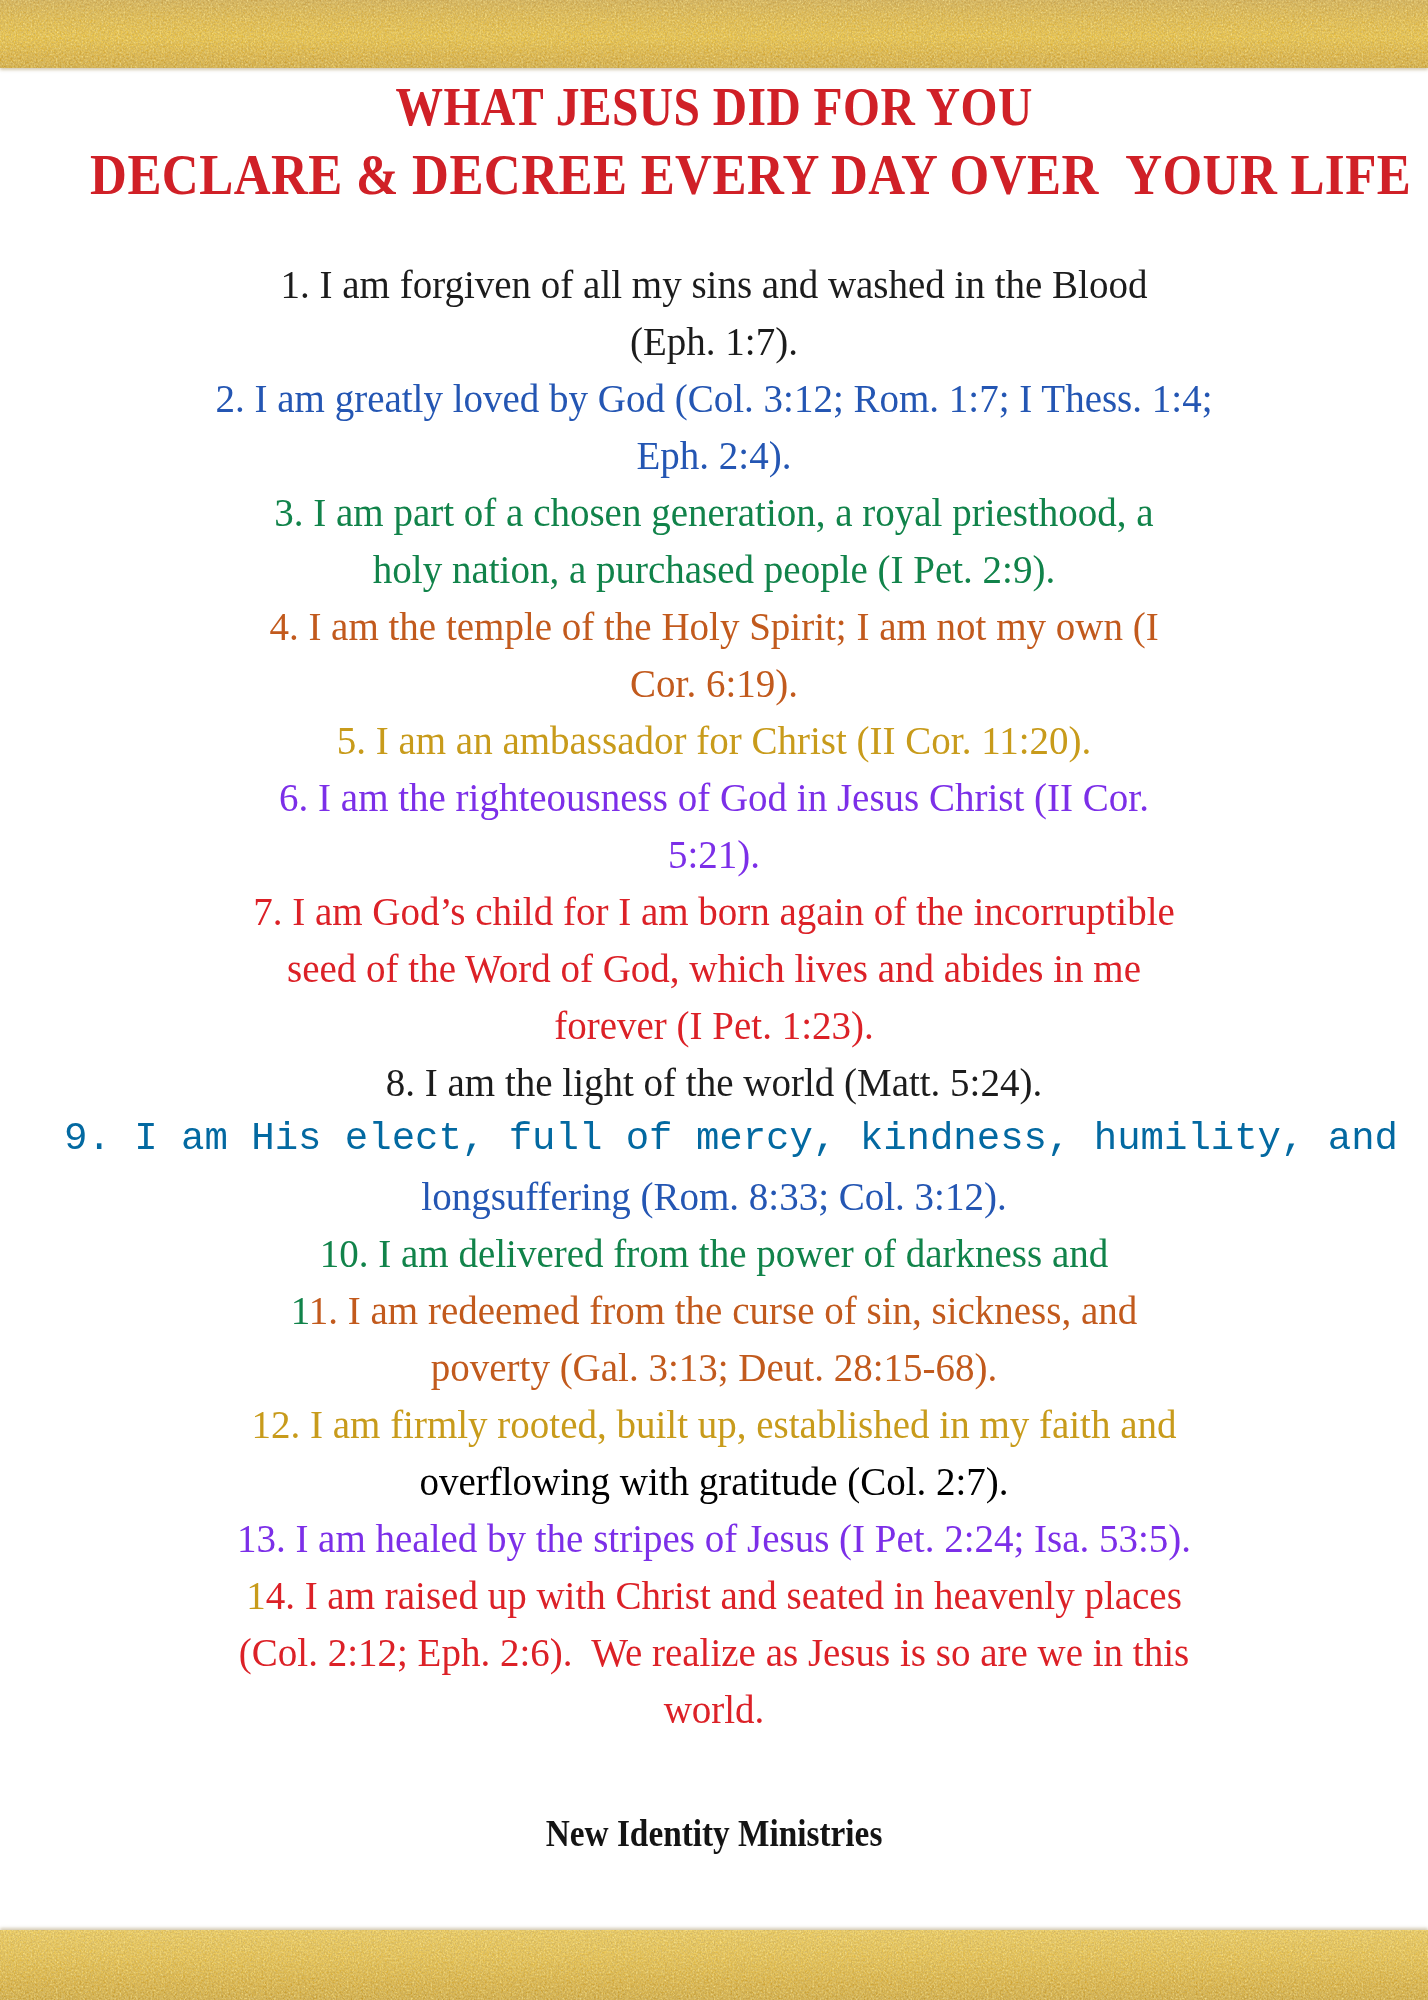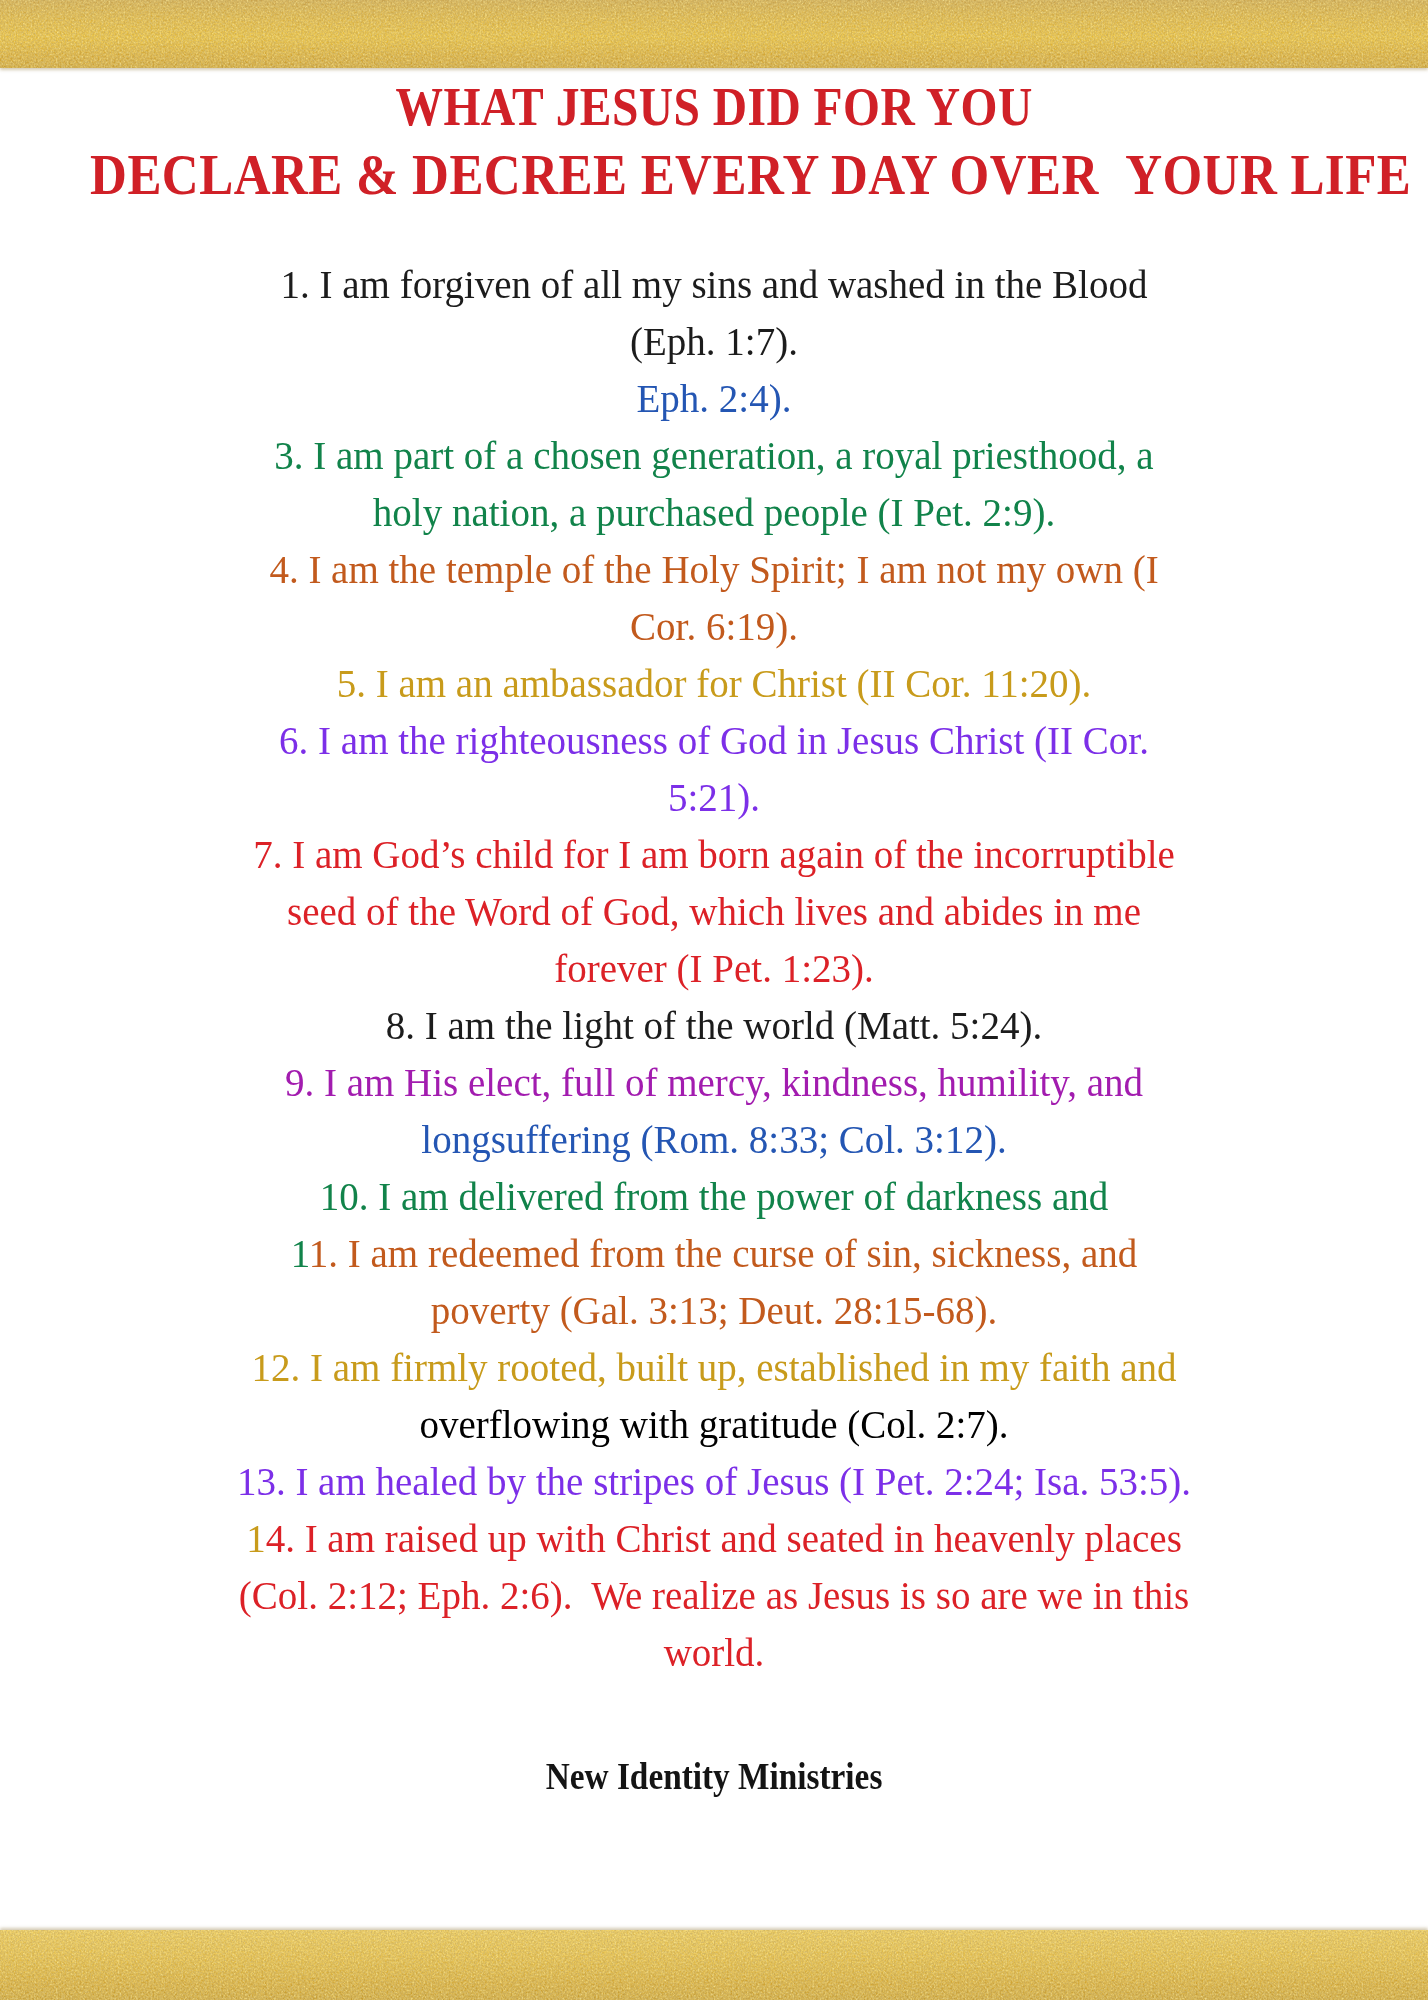--- a/index.html
+++ b/index.html
@@ -76,40 +76,41 @@
 
     <div class="title">
       <span class="title-line l1"><span class="squeeze" style="color: rgb(208, 32, 39);">WHAT JESUS DID FOR YOU</span></span>
       <span class="title-line l2"><span class="squeeze" style="color: rgb(208, 32, 39);">DECLARE &amp; DECREE EVERY DAY OVER &nbsp;YOUR LIFE</span></span>
     </div>
 
     <div class="list">
       <div class="line" style="color: rgb(28, 28, 28);">1. I am forgiven of all my sins and washed in the Blood</div>
       <div class="line" style="color: rgb(28, 28, 28);">(Eph. 1:7).</div>
 
+      <div class="line" style="color: rgb(36, 86, 179);">2. I am greatly loved by God (Col. 3:12; Rom. 1:7; I Thess. 1:4;</div>
       <div class="line" style="color: rgb(36, 86, 179);">Eph. 2:4).</div>
 
       <div class="line" style="color: rgb(17, 131, 74);">3. I am part of a chosen generation, a royal priesthood, a</div>
       <div class="line" style="color: rgb(17, 131, 74);">holy nation, a purchased people (I Pet. 2:9).</div>
 
       <div class="line" style="color: rgb(194, 90, 29);">4. I am the temple of the Holy Spirit; I am not my own (I</div>
       <div class="line" style="color: rgb(194, 90, 29);">Cor. 6:19).</div>
 
       <div class="line" style="color: rgb(200, 155, 27);">5. I am an ambassador for Christ (II Cor. 11:20).</div>
 
       <div class="line" style="color: rgb(124, 47, 232);">6. I am the righteousness of God in Jesus Christ (II Cor.</div>
       <div class="line" style="color: rgb(124, 47, 232);">5:21).</div>
 
       <div class="line" style="color: rgb(220, 33, 39);">7. I am God’s child for I am born again of the incorruptible</div>
       <div class="line" style="color: rgb(220, 33, 39);">seed of the Word of God, which lives and abides in me</div>
       <div class="line" style="color: rgb(220, 33, 39);">forever (I Pet. 1:23).</div>
 
       <div class="line" style="color: rgb(28, 28, 28);">8. I am the light of the world (Matt. 5:24).</div>
 
-      <div class="line" style="color: #a21caf;">9. I am His elect, full of mercy, kindness, humility, and</div>
+      <div class="line" style="color: #0369a1; font-family: Liberation Mono, monospace;">9. I am His elect, full of mercy, kindness, humility, and</div>
       <div class="line" style="color: rgb(36, 86, 179);">longsuffering (Rom. 8:33; Col. 3:12).</div>
 
       <div class="line" style="color: rgb(17, 131, 74);">10. I am delivered from the power of darkness and</div>
 
       <div class="line"><span style="color: rgb(17, 131, 74);">1</span><span style="color: rgb(194, 90, 29);">1. I am redeemed from the curse of sin, sickness, and</span></div>
       <div class="line" style="color: rgb(194, 90, 29);">poverty (Gal. 3:13; Deut. 28:15-68).</div>
 
       <div class="line" style="color: rgb(200, 155, 27);">12. I am firmly rooted, built up, established in my faith and</div>
       <div class="line" style="color: #000000;">overflowing with gratitude (Col. 2:7).</div>
 

